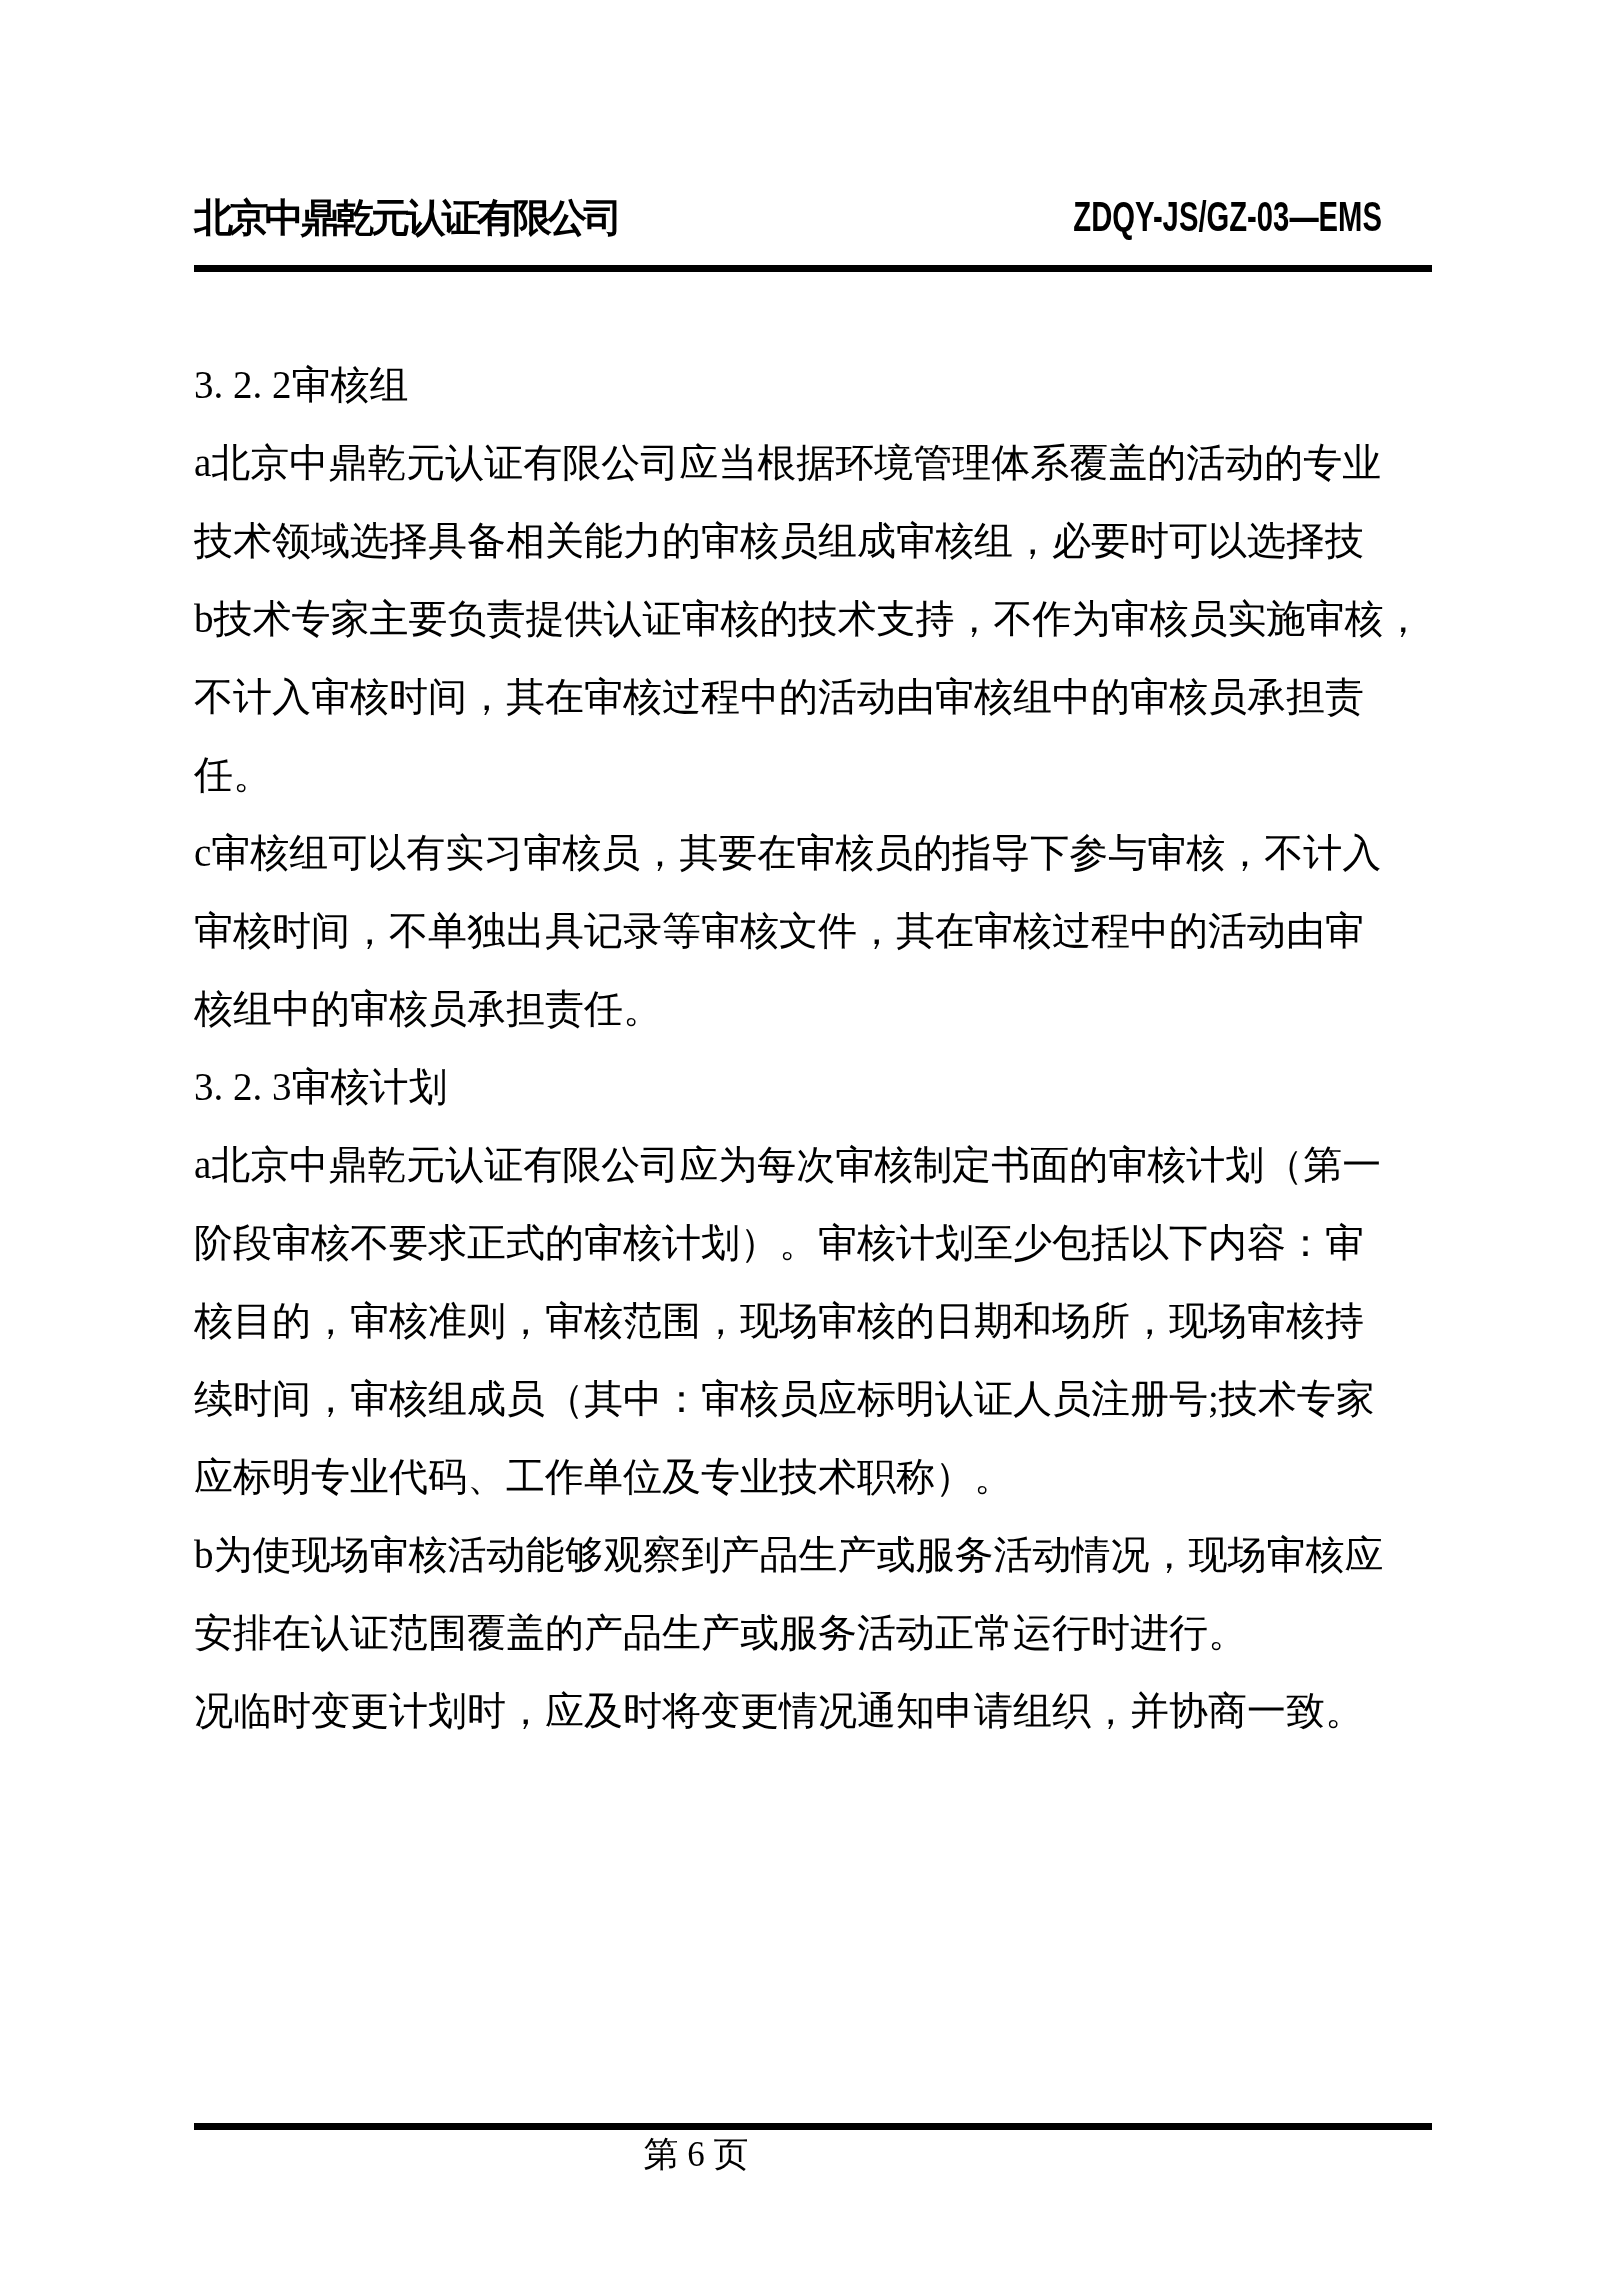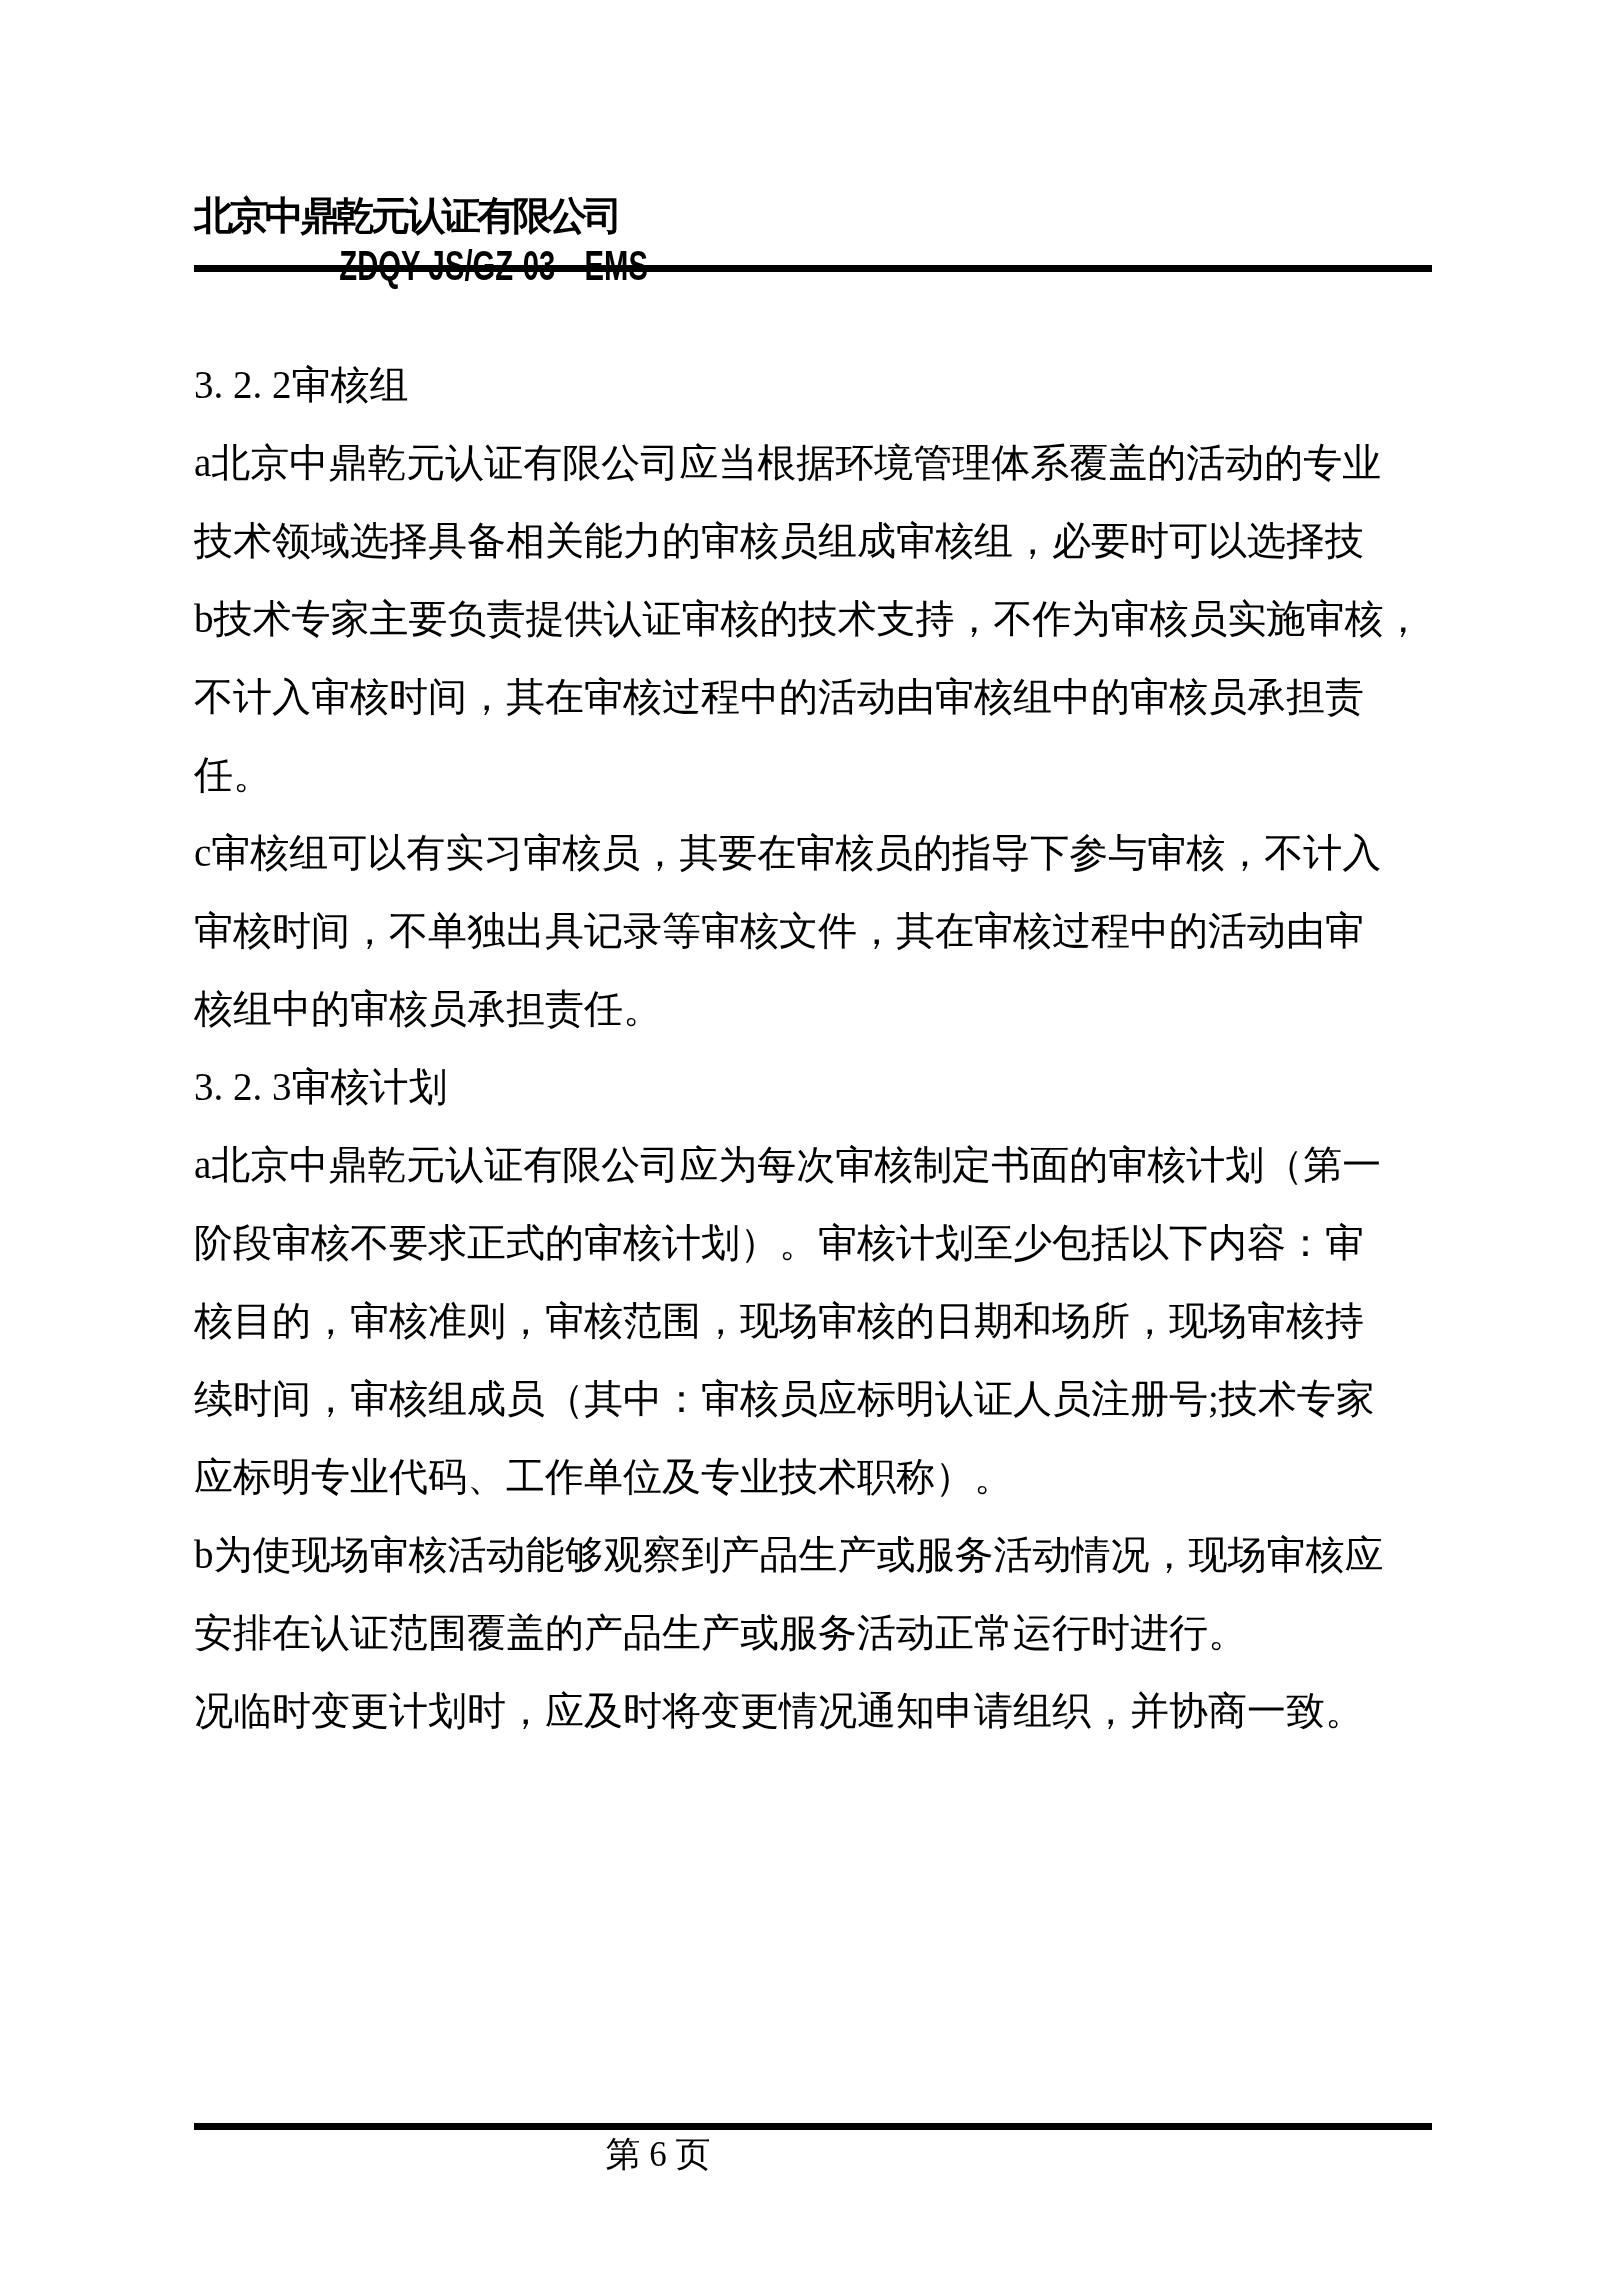--- a/index.html
+++ b/index.html
@@ -16,21 +16,20 @@
     overflow: hidden;
   }
   .header {
     position: absolute;
     left: 194px;
     top: 192px;
     width: 1236px;
     display: flex;
     justify-content: space-between;
     align-items: baseline;
-    flex-direction: column;
   }
   .company {
     font-family: "Liberation Sans", sans-serif;
     font-weight: 700;
     font-size: 39px;
     letter-spacing: -3.6px;
     white-space: nowrap;
     line-height: 1.25;
   }
   .doccode {
@@ -75,20 +74,21 @@
   }
   .footer {
     position: absolute;
     left: 0;
     top: 2133px;
     width: 1316px;
     text-align: center;
     font-family: "Liberation Serif", serif;
     font-size: 35px;
     line-height: 43px;
+    padding-left: 38px;
   }
 </style>
 </head>
 <body>
 
 <div class="page">
 
   <div class="header">
     <div class="company">北京中鼎乾元认证有限公司</div>
     <div class="doccode">ZDQY-JS/GZ-03—EMS</div>

